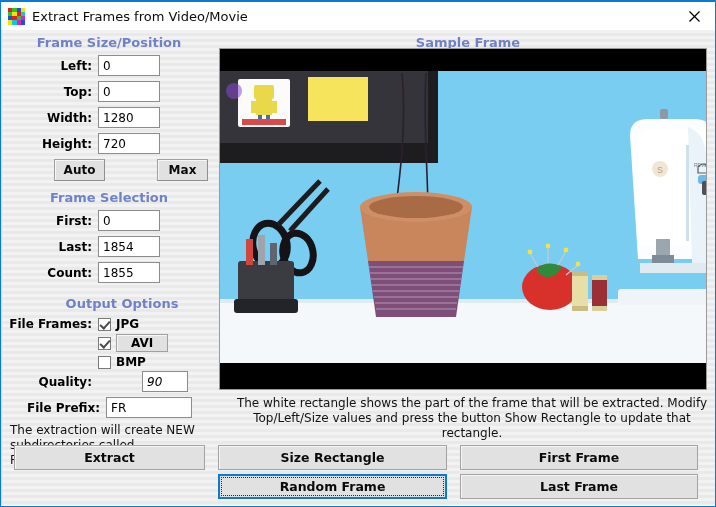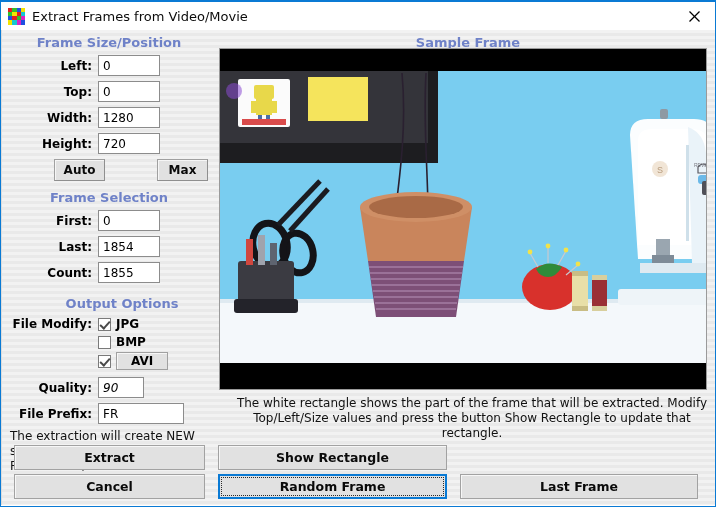--- a/index.html
+++ b/index.html
@@ -287,40 +287,40 @@
         <input class="field-input w-wide" type="text" value="1854" style="">
       </div>
       <div class="field-row">
         <span class="field-label">Count:</span>
         <input class="field-input w-wide" type="text" value="1855" style="">
       </div>
 
       <div class="section-head" style="padding-top:8px;padding-bottom:4px;margin-left:26px;">Output Options</div>
 
       <div class="cb-row">
-        <span class="cb-spacer">File Modify:</span>
+        <span class="cb-spacer">File Frames:</span>
         <span class="cbox checked"></span>
         <span class="cb-label">JPG</span>
+      </div>
+      <div class="cb-row" style="height:20px;">
+        <span class="cb-spacer"></span>
+        <span class="cbox checked"></span>
+        <span class="cb-label boxed">AVI</span>
       </div>
       <div class="cb-row">
         <span class="cb-spacer"></span>
         <span class="cbox"></span>
         <span class="cb-label">BMP</span>
       </div>
-      <div class="cb-row" style="height:20px;">
-        <span class="cb-spacer"></span>
-        <span class="cbox checked"></span>
-        <span class="cb-label boxed">AVI</span>
-      </div>
-
-      <div class="field-row" style="margin-top:6px;">
+
+      <div class="field-row" style="gap:44px;">
         <span class="field-label">Quality:</span>
         <input class="field-input w-qual" type="text" value="90" style="">
       </div>
-      <div class="field-row" style="margin-top:4px;">
+      <div class="field-row" style="margin-top:4px;padding-left:8px;">
         <span class="field-label">File Prefix:</span>
         <input class="field-input w-prefix" type="text" value="FR" style="">
       </div>
 
       <div class="note-text" style="margin-top:5px;">The extraction will create NEW subdirectories called FRAMES001, FRAMES002.</div>
     </div>
 
     <div class="right-panel">
       <div class="sample-head">Sample Frame</div>
 
@@ -430,23 +430,23 @@
             <rect x="0" y="314" width="486" height="26" fill="#000000"></rect>
           </svg>
         </div>
       </div>
 
       <div class="frame-desc">The white rectangle shows the part of the frame that will be extracted. Modify Top/Left/Size values and press the button Show Rectangle to update that rectangle.</div>
     </div>
 
     <div class="bottom-bar">
       <div class="bbtn col1 row1">Extract</div>
-      <div class="bbtn col1 row2">Cancel</div>
-      <div class="bbtn col2 row1">Show Rectangle</div>
+      <div class="bbtn col2 row1">Size Rectangle</div>
       <div class="bbtn col2 row2 focused">
         <span class="focus-ring"></span>
         <span>Random Frame</span>
       </div>
+      <div class="bbtn col3 row1">First Frame</div>
       <div class="bbtn col3 row2">Last Frame</div>
     </div>
 
   </div>
 </div>
 
 </body></html>

